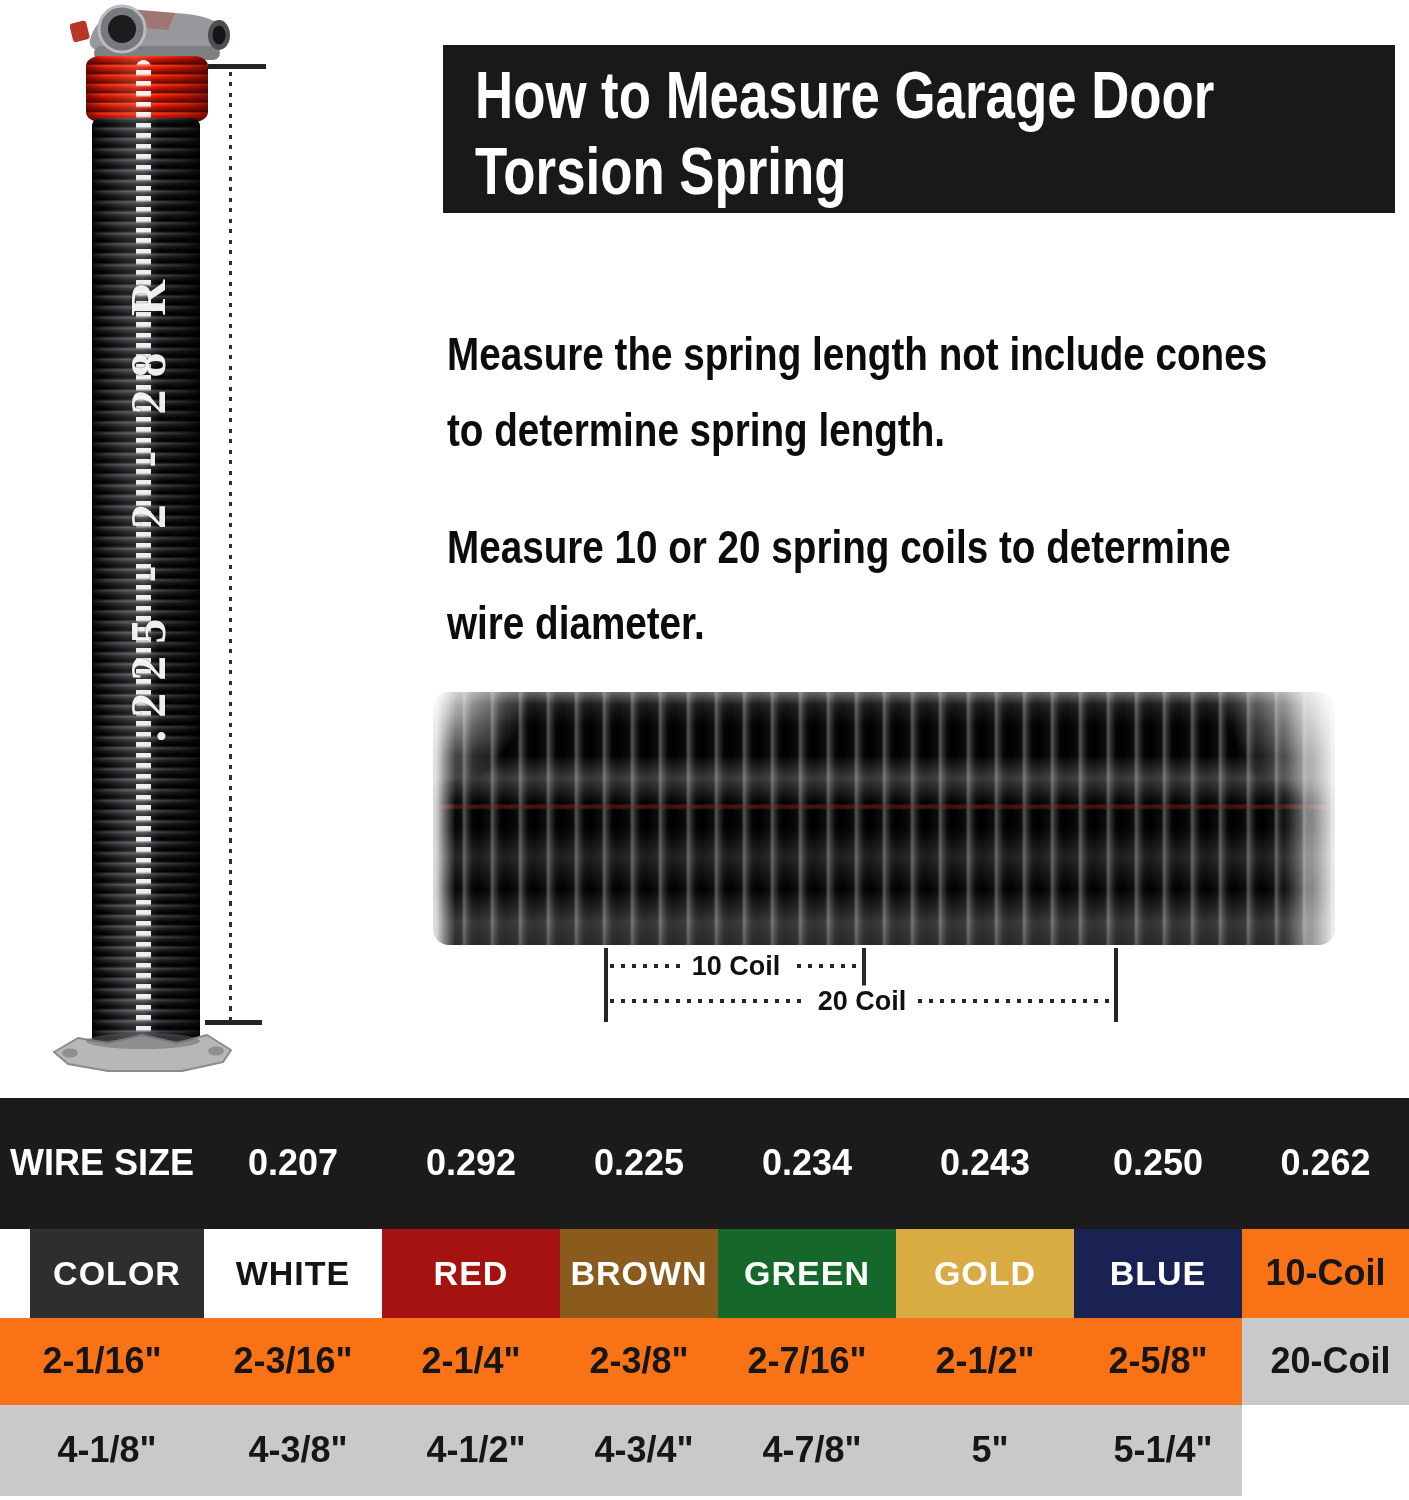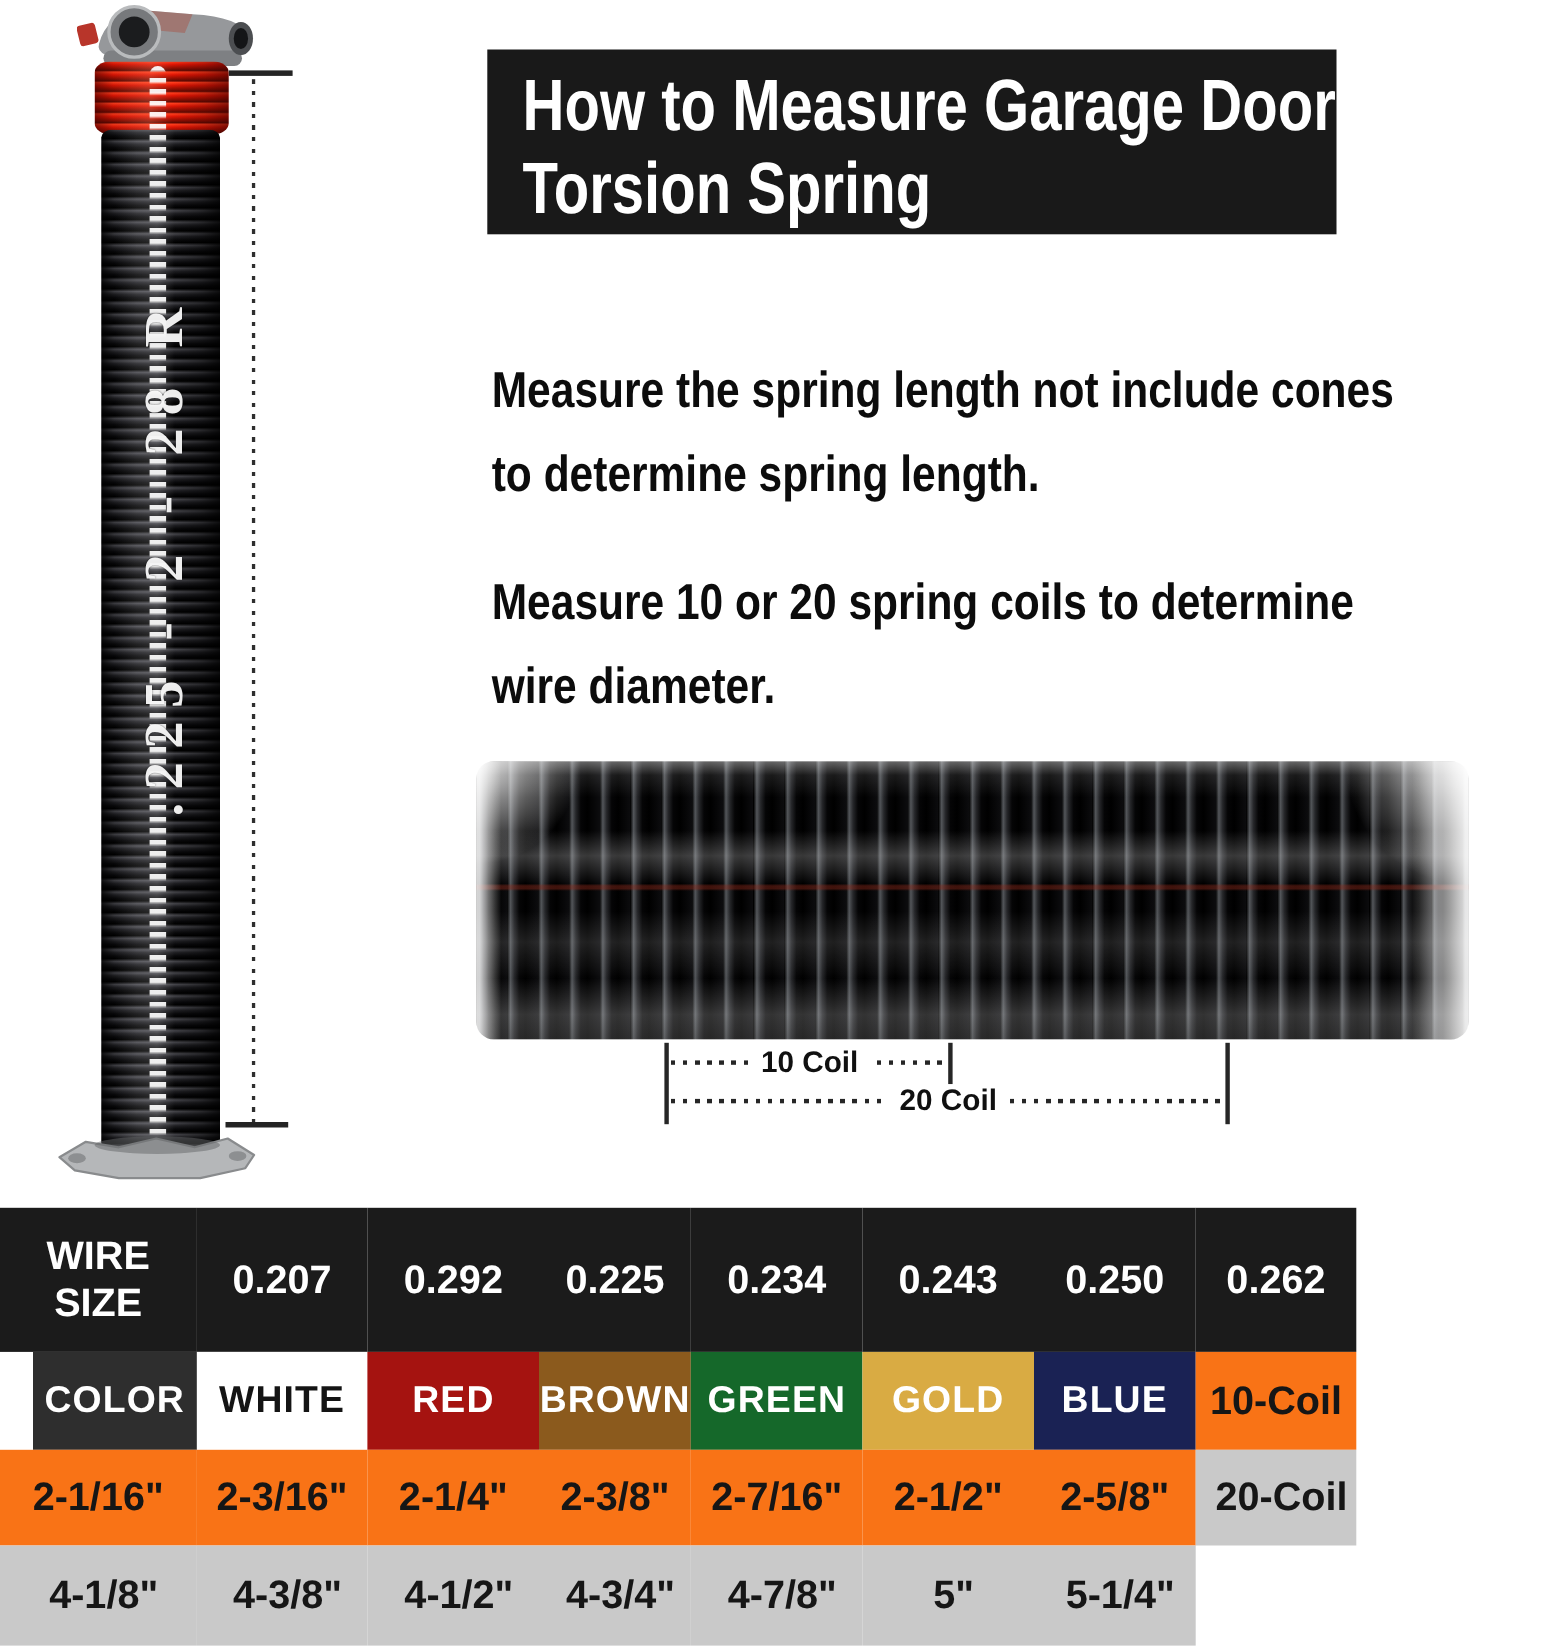--- a/index.html
+++ b/index.html
@@ -4,21 +4,21 @@
 <style>
   html,body { margin:0; padding:0; background:#ffffff; }
   .page {
     position:relative; width:1409px; height:1500px;
     background:#ffffff; overflow:hidden;
     font-family:"Liberation Sans", sans-serif;
   }
 
   
   .banner {
-    position:absolute; left:443px; top:45px; width:772px; height:168px;
+    position:absolute; left:443px; top:45px; width:952px; height:168px;
   }
   .banner-text {
     padding:12px 0 0 40px;
     font-weight:700; font-size:66px; line-height:76px;
     transform:scaleX(0.80); transform-origin:left top;
     white-space:nowrap; letter-spacing:0;
   }
 
   
   .para {
@@ -97,21 +97,21 @@
   .dim-label {
     position:absolute; transform:translate(-50%,-50%);
     background:#ffffff; padding:0 10px;
     font-weight:700; font-size:27px; color:#101010; white-space:nowrap;
   }
   .label-ten    { left:736px; top:966px; }
   .label-twenty { left:862px; top:1001px; }
 
   
   .spec-table {
-    position:absolute; left:0; top:1098px; width:1233px; height:398px;
+    position:absolute; left:0; top:1098px; width:1409px; height:398px;
     display:grid;
     grid-template-columns:204fr 178fr 178fr 158fr 178fr 178fr 168fr 167fr;
     grid-template-rows:126fr 86fr 84fr 88fr;
     gap:0; background:#ffffff; box-sizing:border-box;
   }
   .cell {
     display:flex; align-items:center; justify-content:center;
     font-weight:700; text-align:center;
   }
   .r1 { background:#1b1b1b; color:#ffffff; font-size:36px; }

